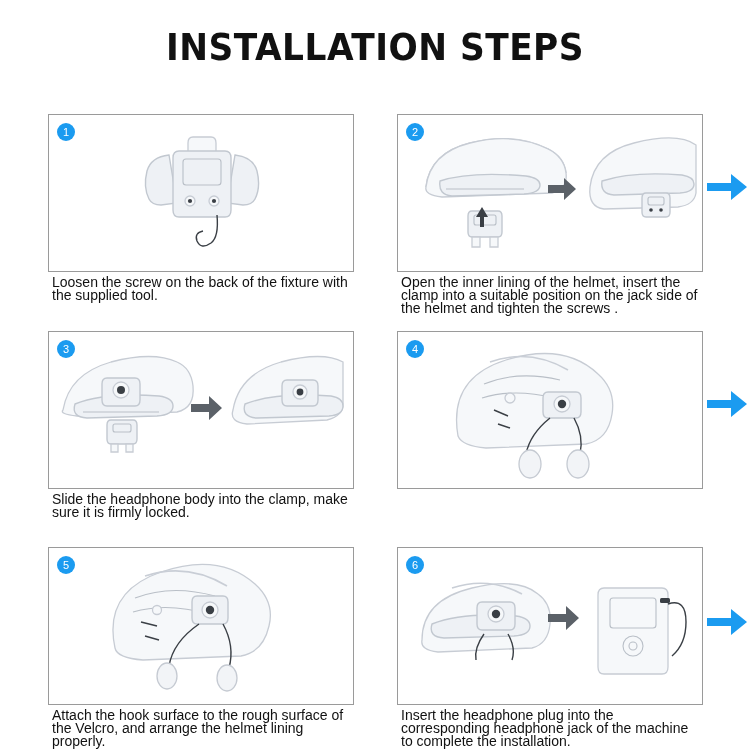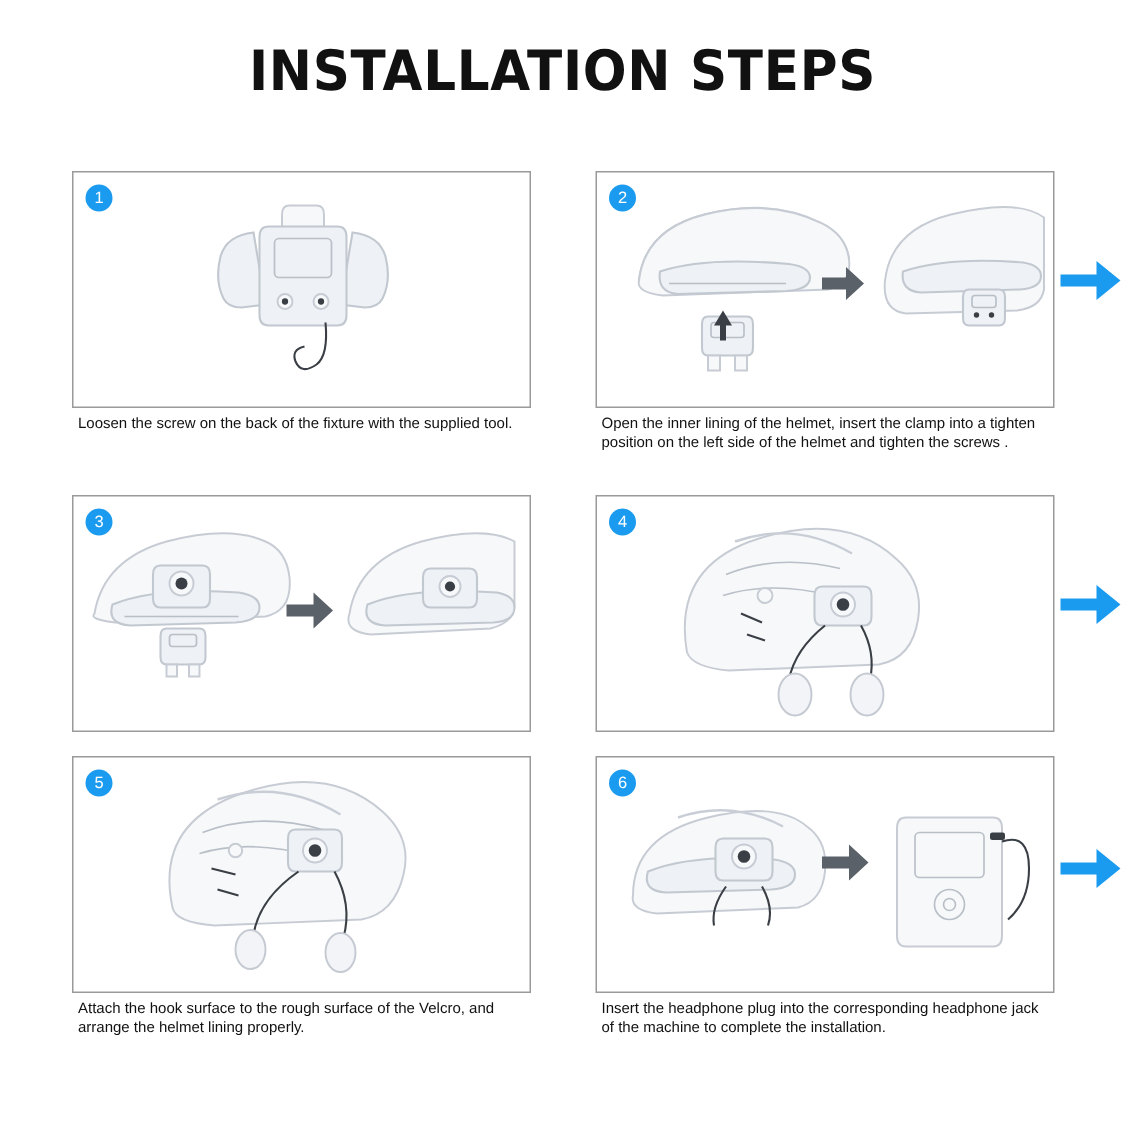--- a/index.html
+++ b/index.html
@@ -60,21 +60,21 @@
     border-radius: 50%;
     background: #1b9bf0;
     color: #ffffff;
     font-size: 11px;
     line-height: 18px;
     text-align: center;
     font-family: "Liberation Sans", sans-serif;
     z-index: 4;
   }
   .caption {
-    font-size: 10px;
+    font-size: 14px;
     line-height: 13px;
     color: #111111;
     padding: 4px 2px 0 4px;
     min-height: 42px;
   }
   .caption .warn { color: #c0392b; }
   .arrow-big {
     position: absolute;
     top: 60px;
     left: 310px;
@@ -168,21 +168,21 @@
               <path class="hl-fill" d="M204 66 q30 -10 80 -6 q12 2 12 9 q0 8 -14 9 l-66 2 q-14 -1 -12 -14 z"></path>
 
               <path class="hl-fill" d="M248 78 h20 q4 0 4 5 v14 q0 5 -4 5 h-20 q-4 0 -4 -5 v-14 q0 -5 4 -5 z"></path>
               <rect class="thinstroke" x="250" y="82" width="16" height="8" rx="2"></rect>
               <circle class="dark" cx="253" cy="95" r="1.8"></circle>
               <circle class="dark" cx="263" cy="95" r="1.8"></circle>
             </svg>
           </div>
         </div>
         <div class="caption">
-          <span>Open the inner lining of the helmet, insert the clamp into a tighten position on the left side of the helmet  and tighten the screws .</span><br>
+          <span>Open the inner lining of the helmet, insert the clamp into a suitable position on the jack side of the helmet  and tighten the screws .</span><br>
         </div>
       </div>
 
     </div>
 
     <div class="row row2">
 
       <div class="cell">
         <div class="panel">
           <div class="badge">3</div>
@@ -207,20 +207,21 @@
               </g>
 
               <path class="hl-fill2" d="M184 78 q6 -36 48 -48 q42 -11 62 0 v42 q0 12 -16 16 l-80 4 q-18 -2 -14 -14 z"></path>
               <path class="hl-fill" d="M196 72 q30 -12 86 -8 q12 2 12 10 q0 9 -14 10 l-72 2 q-16 -1 -12 -14 z"></path>
               <path class="hl-fill" d="M238 48 h26 q5 0 5 6 v14 q0 6 -5 6 h-26 q-5 0 -5 -6 v-14 q0 -6 5 -6 z"></path>
               <circle class="hl-fill2" cx="251" cy="60" r="7"></circle>
               <circle class="dark" cx="251" cy="60" r="3.4"></circle>
             </svg>
           </div>
         </div>
+        <div class="caption">Slide the headphone body into the clamp, make sure it is firmly locked.</div>
       </div>
 
       <div class="cell right">
         <div class="arrow-big">
           <svg width="40" height="26" viewBox="0 0 40 26">
             <path class="blue" d="M0 9 h24 v-9 l16 13 l-16 13 v-9 h-24 z"></path>
           </svg>
         </div>
         <div class="panel">
           <div class="badge">4</div>

